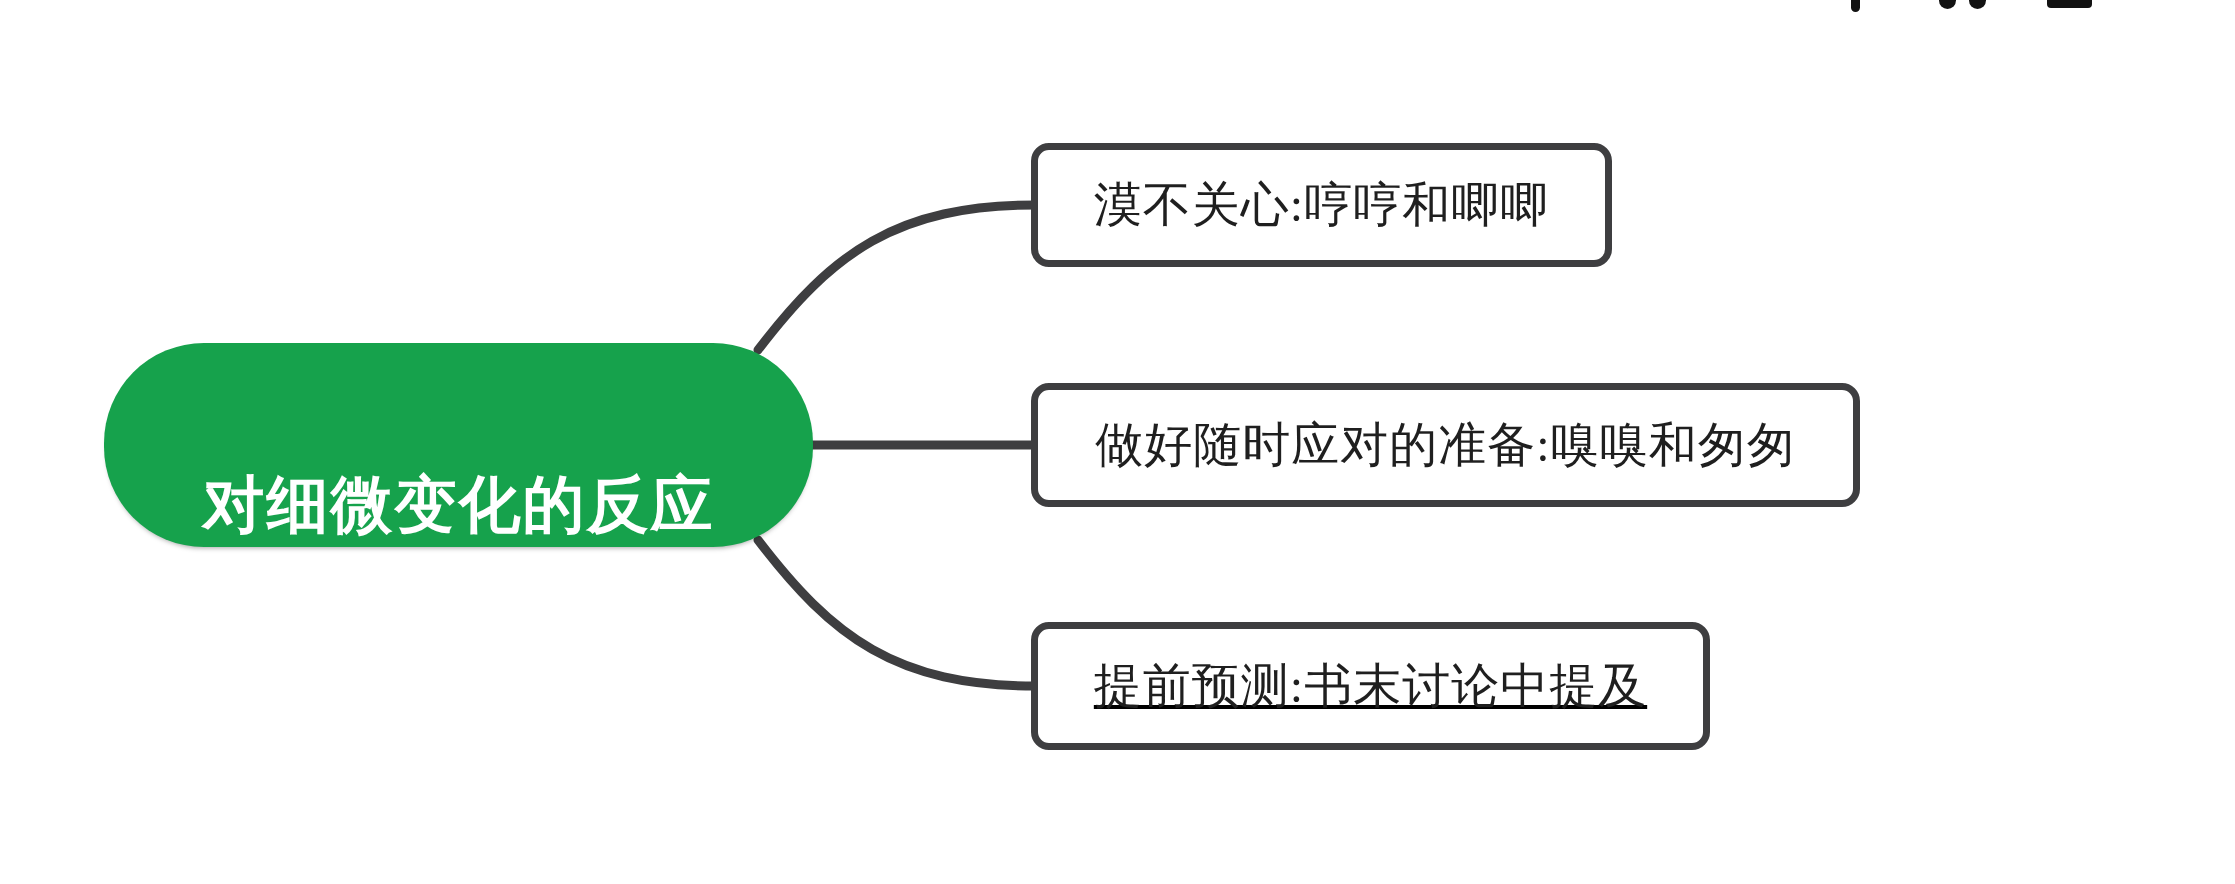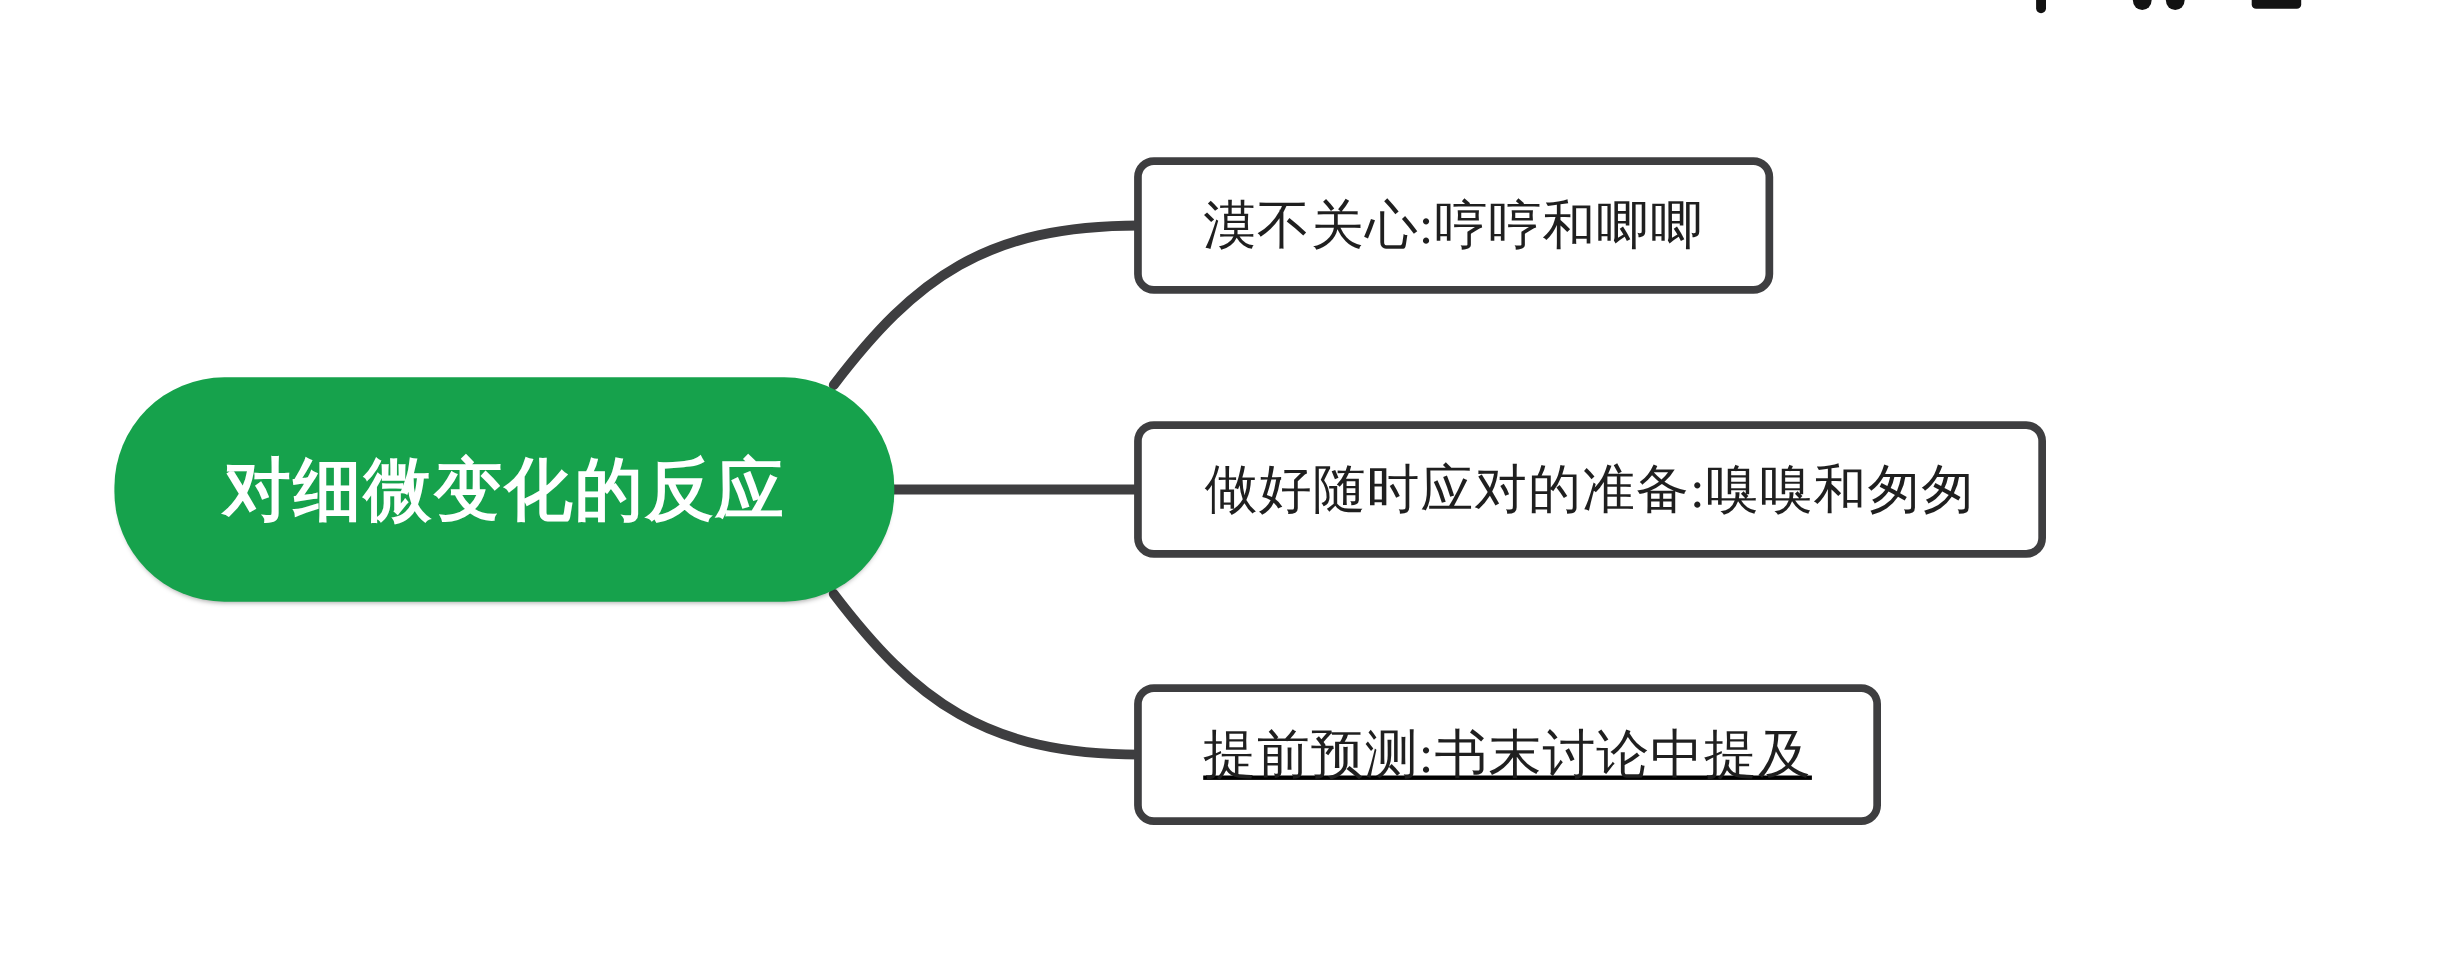--- a/index.html
+++ b/index.html
@@ -33,21 +33,21 @@
     stroke: var(--branch-line);
     stroke-width: 9;
     stroke-linecap: round;
   }
   .root-node {
     position: absolute;
     left: 104px; top: 343px;
     width: 709px; height: 204px;
     background: var(--root-fill);
     border-radius: 100px;
-    display: flex; align-items: center; justify-content: center;
+    display: flex; align-items: flex-end; justify-content: center;
     box-shadow: 0 4px 5px -3px rgba(0,0,0,0.35);
     cursor: pointer;
   }
   .root-node .label {
     color: var(--root-text);
     font-size: 62px;
     font-weight: bold;
     letter-spacing: 2px;
     white-space: nowrap;
   }

